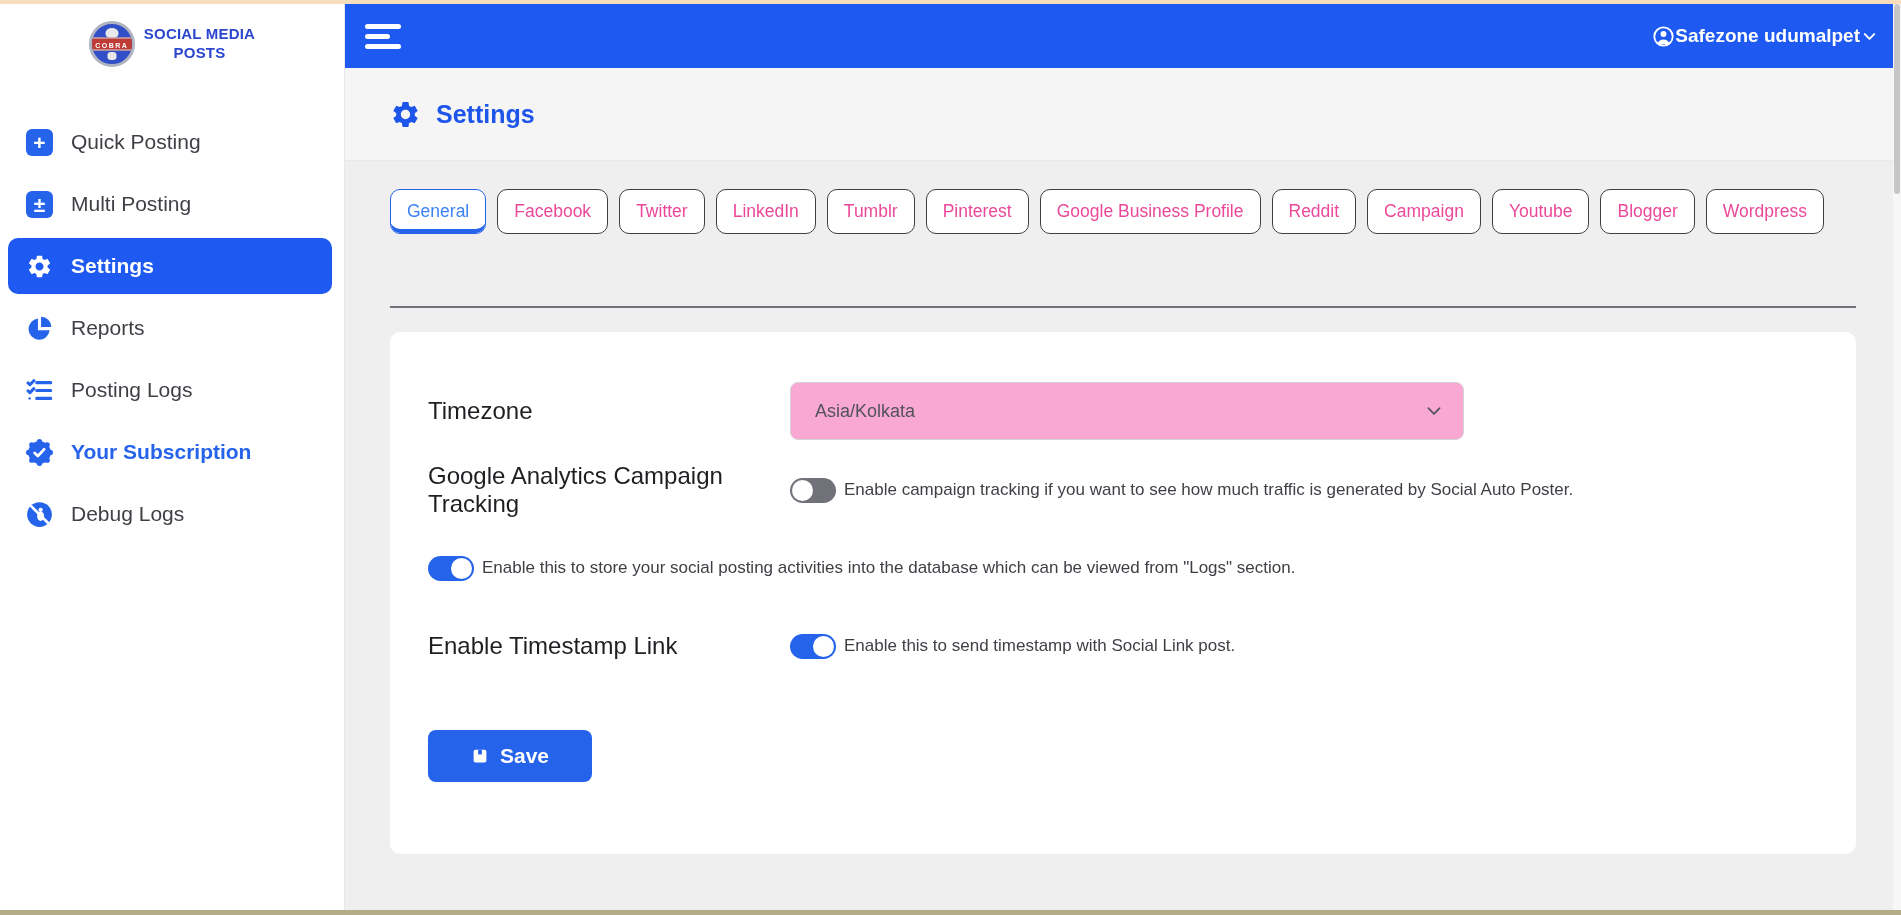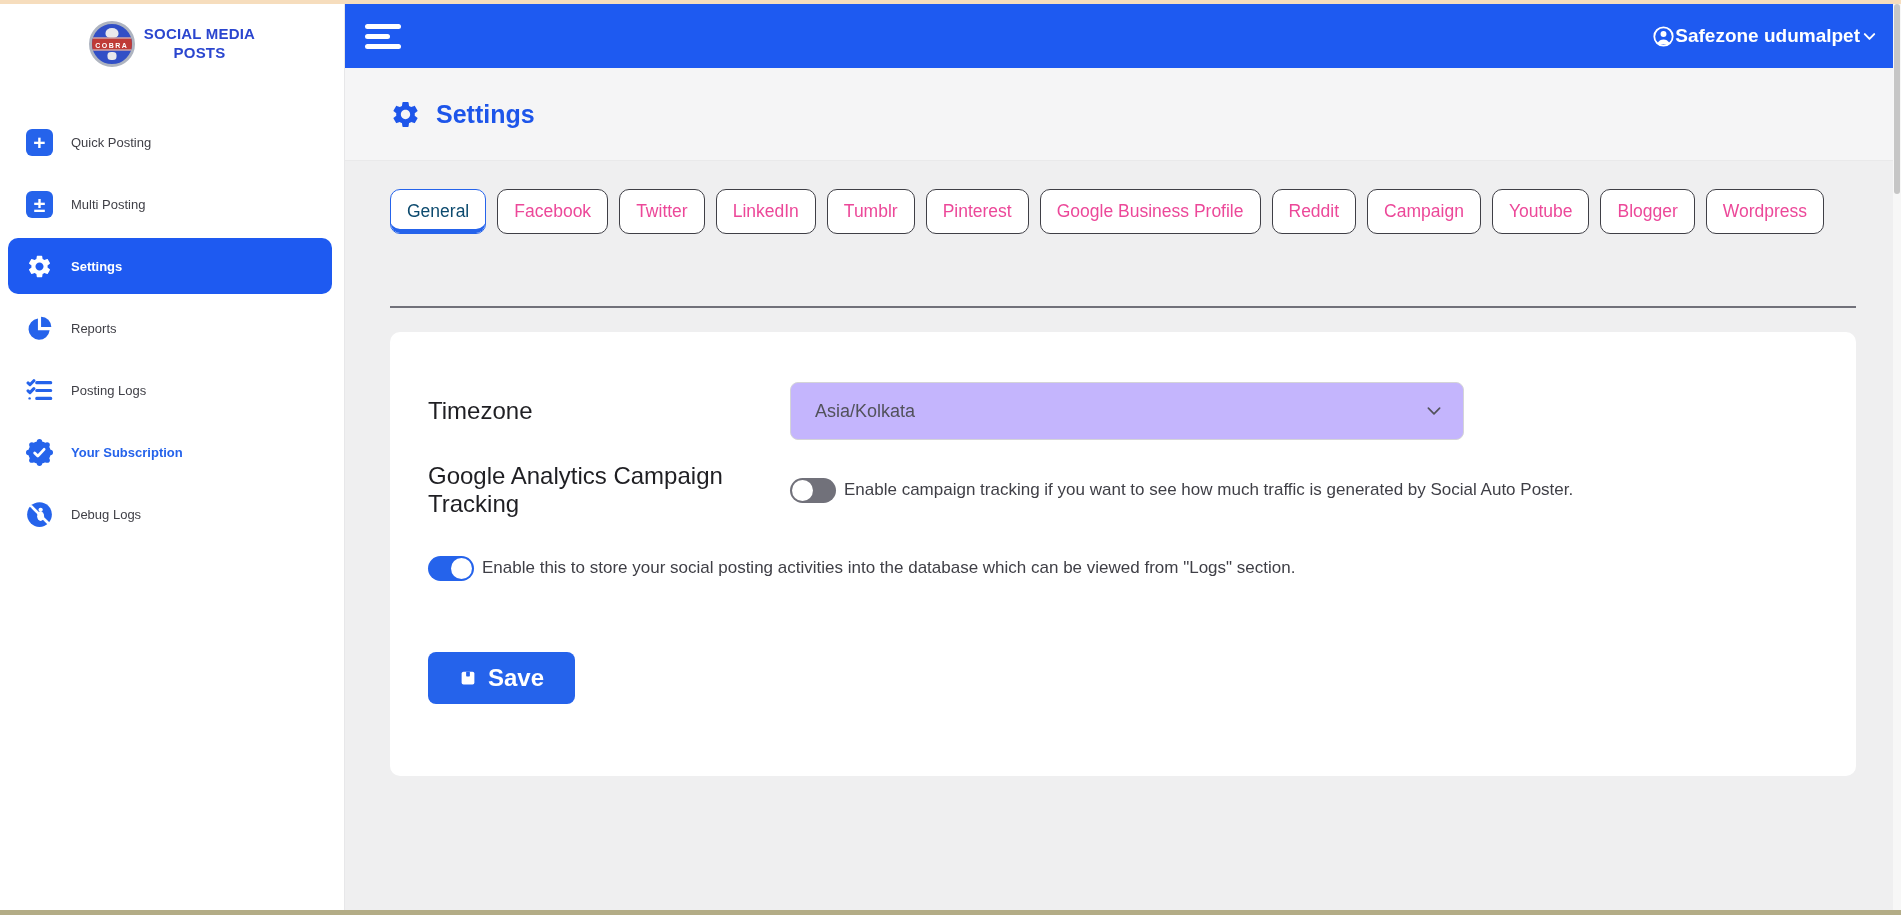--- a/index.html
+++ b/index.html
@@ -17,21 +17,21 @@
   .logo-badge::before { content:""; position:absolute; top:4px; left:50%; transform:translateX(-50%); width:13px; height:10px; background:#e9e9ec; border-radius:50% 50% 40% 40%; }
   .logo-badge::after { content:""; position:absolute; bottom:4px; left:50%; transform:translateX(-50%); width:9px; height:8px; background:#e9e9ec; border-radius:40%; }
   .logo-band { position:absolute; left:-2px; right:-2px; top:50%; transform:translateY(-50%); height:13px; background:#bf3b36; color:#fff; font-size:7px; font-weight:bold; letter-spacing:1.5px; text-align:center; line-height:13px; border-top:1px solid #d8d8dc; border-bottom:1px solid #d8d8dc; }
   .logo-text { color:#2b46cf; font-weight:bold; font-size:15px; line-height:1.25; text-align:center; letter-spacing:.2px; }
 
   .menu { margin-top:42px; }
   .menu-item { height:56px; margin:0 12px 6px 8px; border-radius:10px; display:flex; align-items:center; padding-left:18px; gap:18px; cursor:pointer; }
   .menu-item .tile { width:27px; height:27px; border-radius:6px; background:#2563eb; color:#fff; display:flex; align-items:center; justify-content:center; font-size:21px; font-weight:bold; line-height:1; flex:0 0 auto; }
   .menu-item .sicon { width:27px; height:27px; color:#2563eb; flex:0 0 auto; display:flex; align-items:center; justify-content:center; }
   .menu-item .sicon svg { width:27px; height:27px; }
-  .menu-label { font-size:13px; color:#3f3f46; }
+  .menu-label { font-size:21px; color:#3f3f46; }
   .menu-item.active { background:#1e5af1; }
   .menu-item.active .menu-label { color:#ffffff; font-weight:bold; }
   .menu-item.active .sicon { color:#ffffff; }
   .menu-item.highlight .menu-label { color:#2563eb; font-weight:bold; }
 
   
   .main { flex:1 1 auto; display:flex; flex-direction:column; min-width:0; }
   .topbar { height:64px; flex:0 0 auto; background:#1e5af1; display:flex; align-items:center; padding:0 24px 0 18px; }
   .hamburger { display:flex; flex-direction:column; gap:5px; cursor:pointer; padding:4px 2px; }
   .hamburger .bar { height:5px; border-radius:3px; background:#fff; }
@@ -42,39 +42,39 @@
   .user-name { color:#fff; font-size:19px; font-weight:600; }
   .user-menu svg.chev { width:15px; height:15px; margin-left:2px; }
 
   .page-header { height:93px; flex:0 0 auto; background:#f5f5f6; display:flex; align-items:center; padding-left:45px; border-bottom:1px solid #e9e9ea; }
   .page-header .gicon { width:31px; height:31px; color:#1d55ea; }
   .page-title { margin-left:15px; font-size:25px; font-weight:bold; color:#1d55ea; }
 
   .content { flex:1 1 auto; background:#efeff0; padding:28px 45px 0 45px; min-height:0; }
   .tabs { display:flex; gap:11px; }
   .tab { height:45px; padding:0 16px; border:1.5px solid #3f3f46; border-radius:10px; background:#ffffff; display:flex; align-items:center; font-size:17.5px; color:#ec4899; cursor:pointer; white-space:nowrap; }
-  .tab.active { border-color:#2563eb; color:#0c4a6e; box-shadow:inset 0 -5px 0 -1px #2563eb; }
+  .tab.active { border-color:#2563eb; color:#3b82f6; box-shadow:inset 0 -5px 0 -1px #2563eb; }
   .tabs-divider { height:2px; background:#71717a; margin-top:72px; }
 
   .card { background:#ffffff; border-radius:10px; margin-top:24px; padding:50px 40px 72px 38px; }
   .form-row { display:flex; align-items:center; margin-bottom:22px; min-height:56px; }
   .form-row.tz { min-height:58px; }
   .form-label { width:362px; flex:0 0 auto; font-size:24px; color:#1f1f23; }
-  .select { width:674px; height:58px; background:#c4b5fd; border:1px solid #d4d4d8; border-radius:8px; display:flex; align-items:center; justify-content:space-between; padding:0 20px 0 24px; cursor:pointer; }
+  .select { width:674px; height:58px; background:#f9a8d4; border:1px solid #d4d4d8; border-radius:8px; display:flex; align-items:center; justify-content:space-between; padding:0 20px 0 24px; cursor:pointer; }
   .select-value { font-size:18px; color:#52525b; }
   .select svg { width:18px; height:18px; }
 
   .toggle { width:46px; height:25px; border-radius:13px; position:relative; flex:0 0 auto; cursor:pointer; }
   .toggle .knob { position:absolute; top:2px; width:21px; height:21px; border-radius:50%; background:#fff; }
   .toggle.off { background:#71717a; } .toggle.off .knob { left:2px; }
   .toggle.on { background:#2563eb; } .toggle.on .knob { right:2px; }
   .toggle-desc { margin-left:8px; font-size:17px; color:#3f3f46; }
 
   .save-row { margin-top:56px; }
-  .save-btn { width:147px; height:52px; background:#2563eb; border:none; border-radius:8px; color:#fff; font-size:24px; font-weight:bold; font-family:inherit; display:flex; align-items:center; justify-content:center; gap:11px; cursor:pointer; }
+  .save-btn { width:164px; height:52px; background:#2563eb; border:none; border-radius:8px; color:#fff; font-size:21px; font-weight:bold; font-family:inherit; display:flex; align-items:center; justify-content:center; gap:11px; cursor:pointer; }
   .save-btn svg { width:18px; height:18px; }
 
   
   .scrollbar { position:absolute; top:4px; right:0; width:8px; bottom:5px; background:#f7f7f7; }
   .scrollbar .thumb { position:absolute; top:0; left:1px; width:6px; height:190px; border-radius:3px; background:#c6c6c6; }
 </style>
 </head>
 <body>
 
 <div class="page">
@@ -224,20 +224,27 @@
             <div class="toggle-desc">Enable campaign tracking if you want to see how much traffic is generated by Social Auto Poster.</div>
           </div>
 
           <div class="form-row">
             <div class="toggle on" role="switch" aria-checked="true">
                 <div class="knob"></div>
               </div>
             <div class="toggle-desc">Enable this to store your social posting activities into the database which can be viewed from "Logs" section.</div>
           </div>
 
+          <div class="form-row">
+            <div class="form-label">Enable Timestamp Link</div>
+            <div class="toggle on" role="switch" aria-checked="true">
+                <div class="knob"></div>
+              </div>
+            <div class="toggle-desc">Enable this to send timestamp with Social Link post.</div>
+          </div>
 
           <div class="save-row">
             <button class="save-btn">
               <svg viewBox="0 0 24 24">
                   <rect x="3.5" y="3.5" width="17" height="17" rx="2.5" fill="#fff"></rect>
                   <rect x="9.5" y="3.5" width="5" height="6.5" rx="1" fill="#2563eb"></rect>
                 </svg>
               <span>Save</span>
             </button>
           </div>

